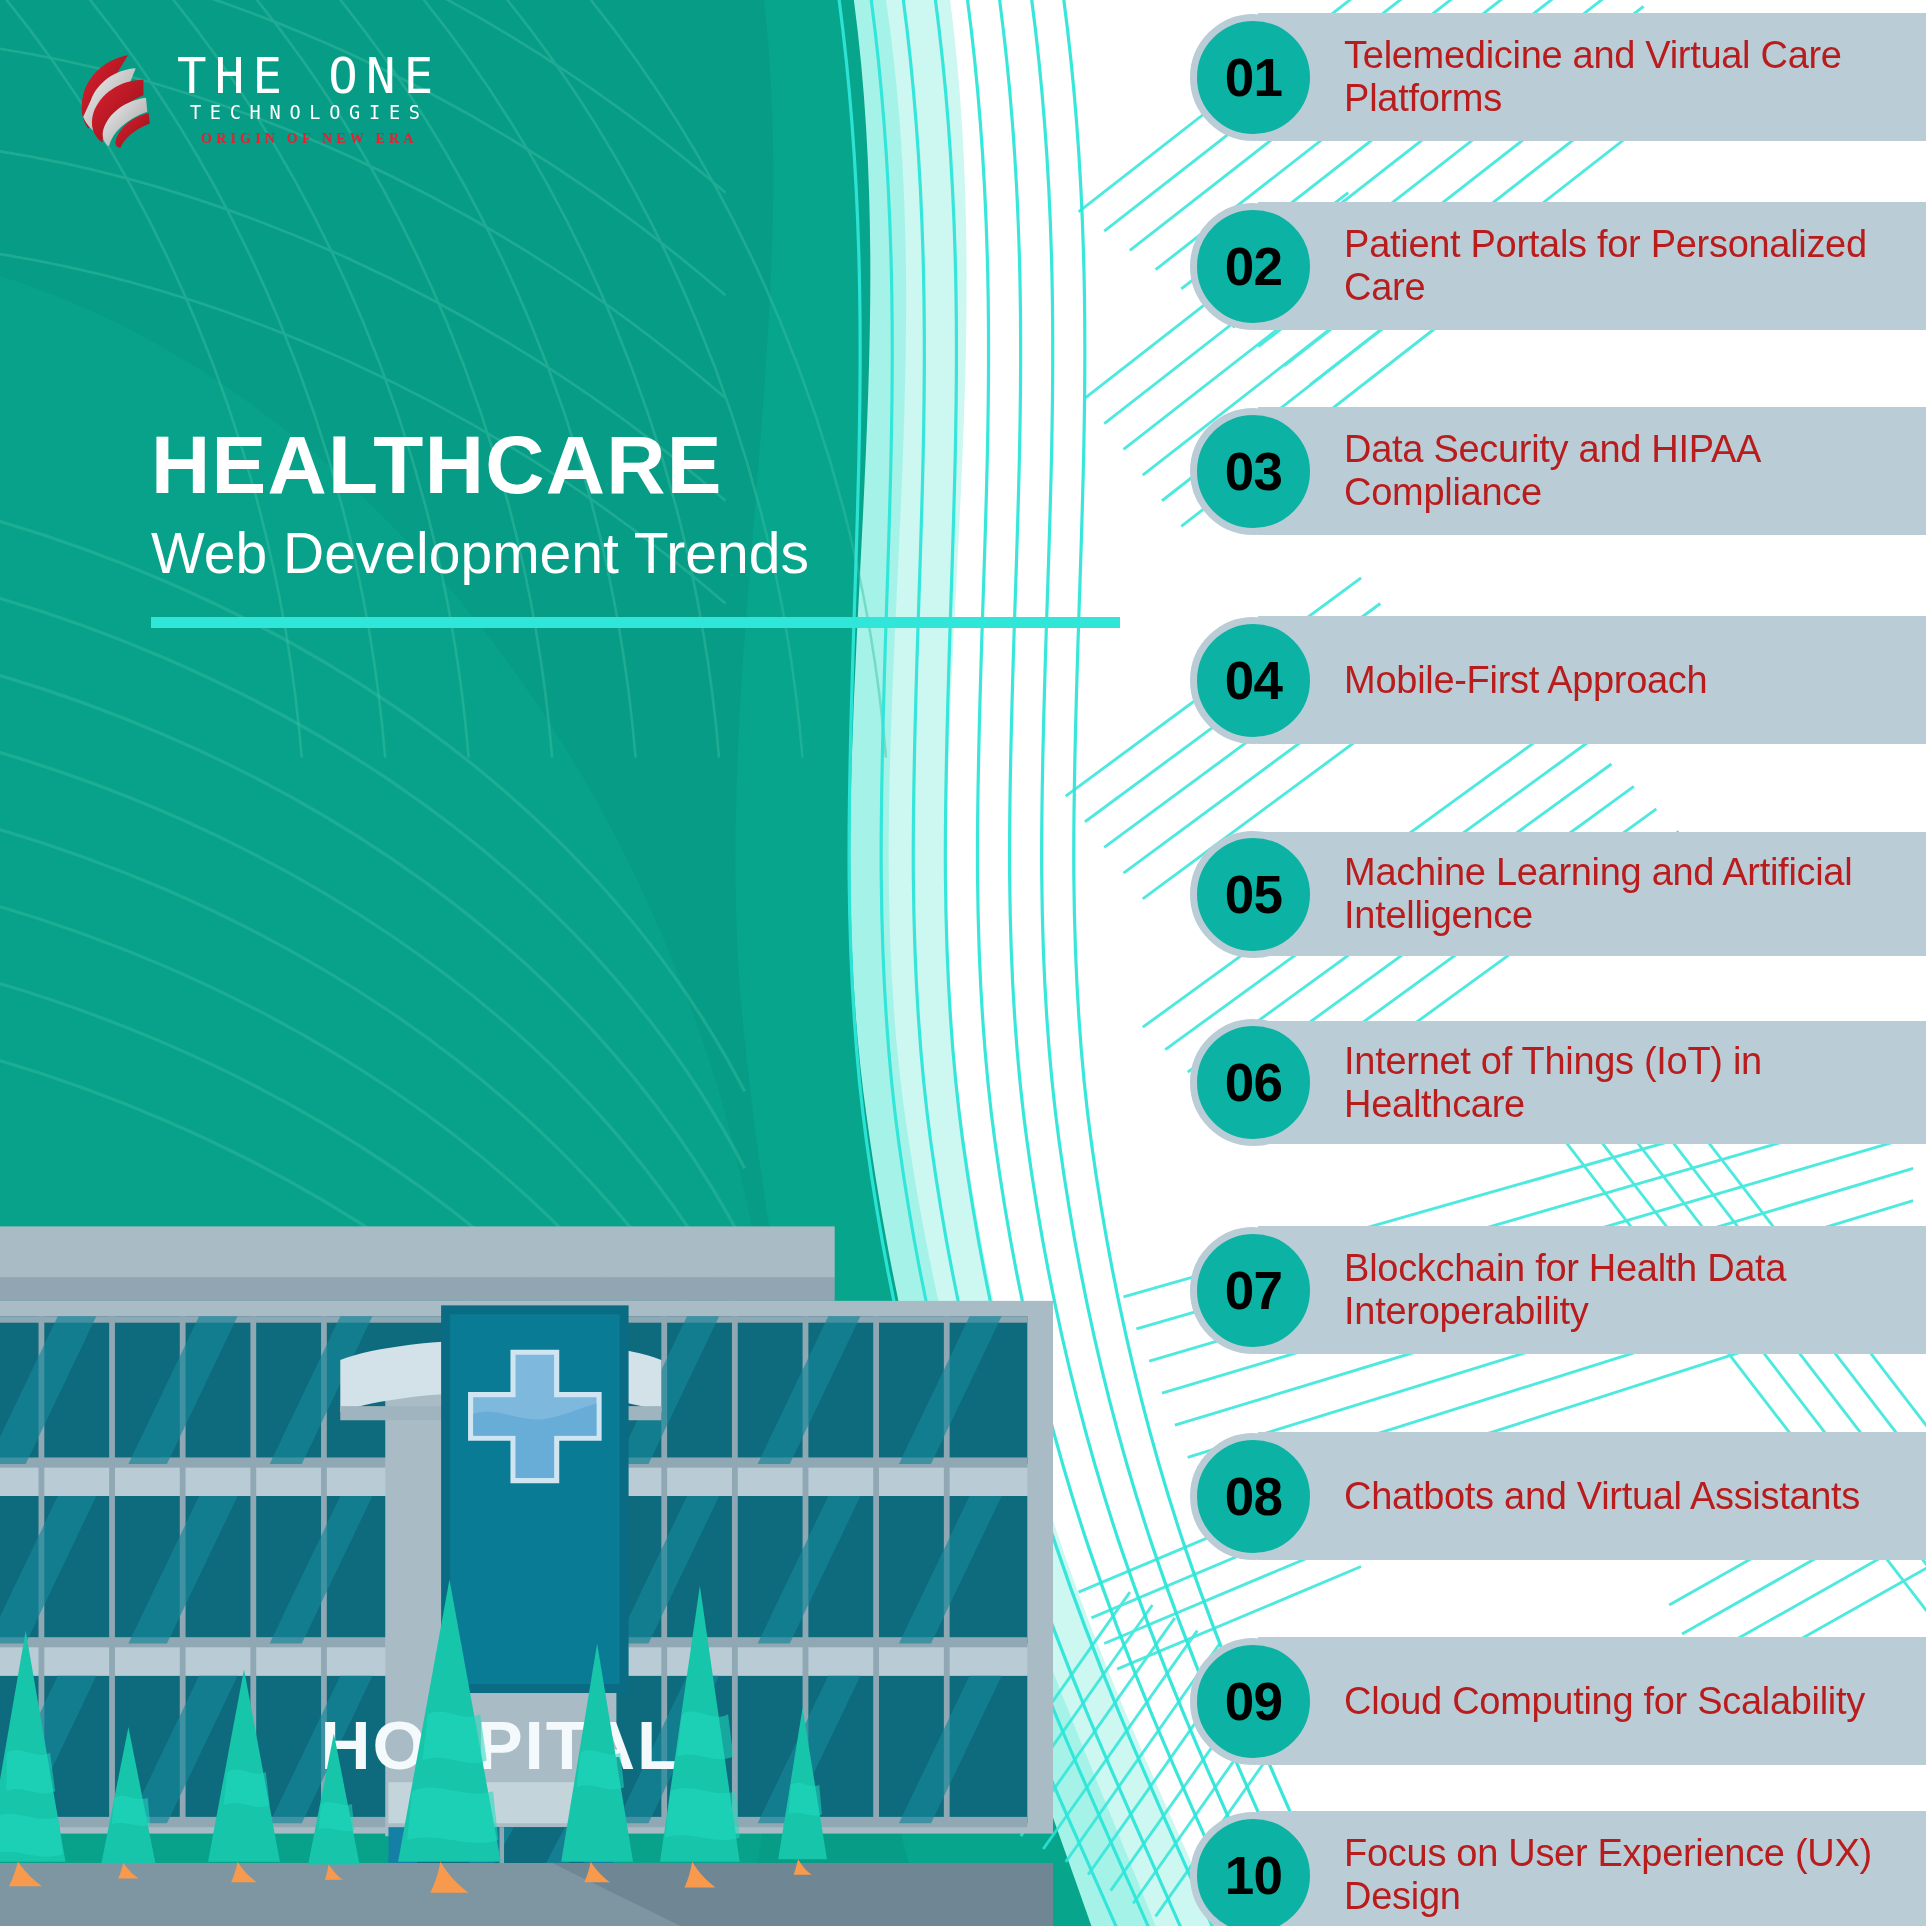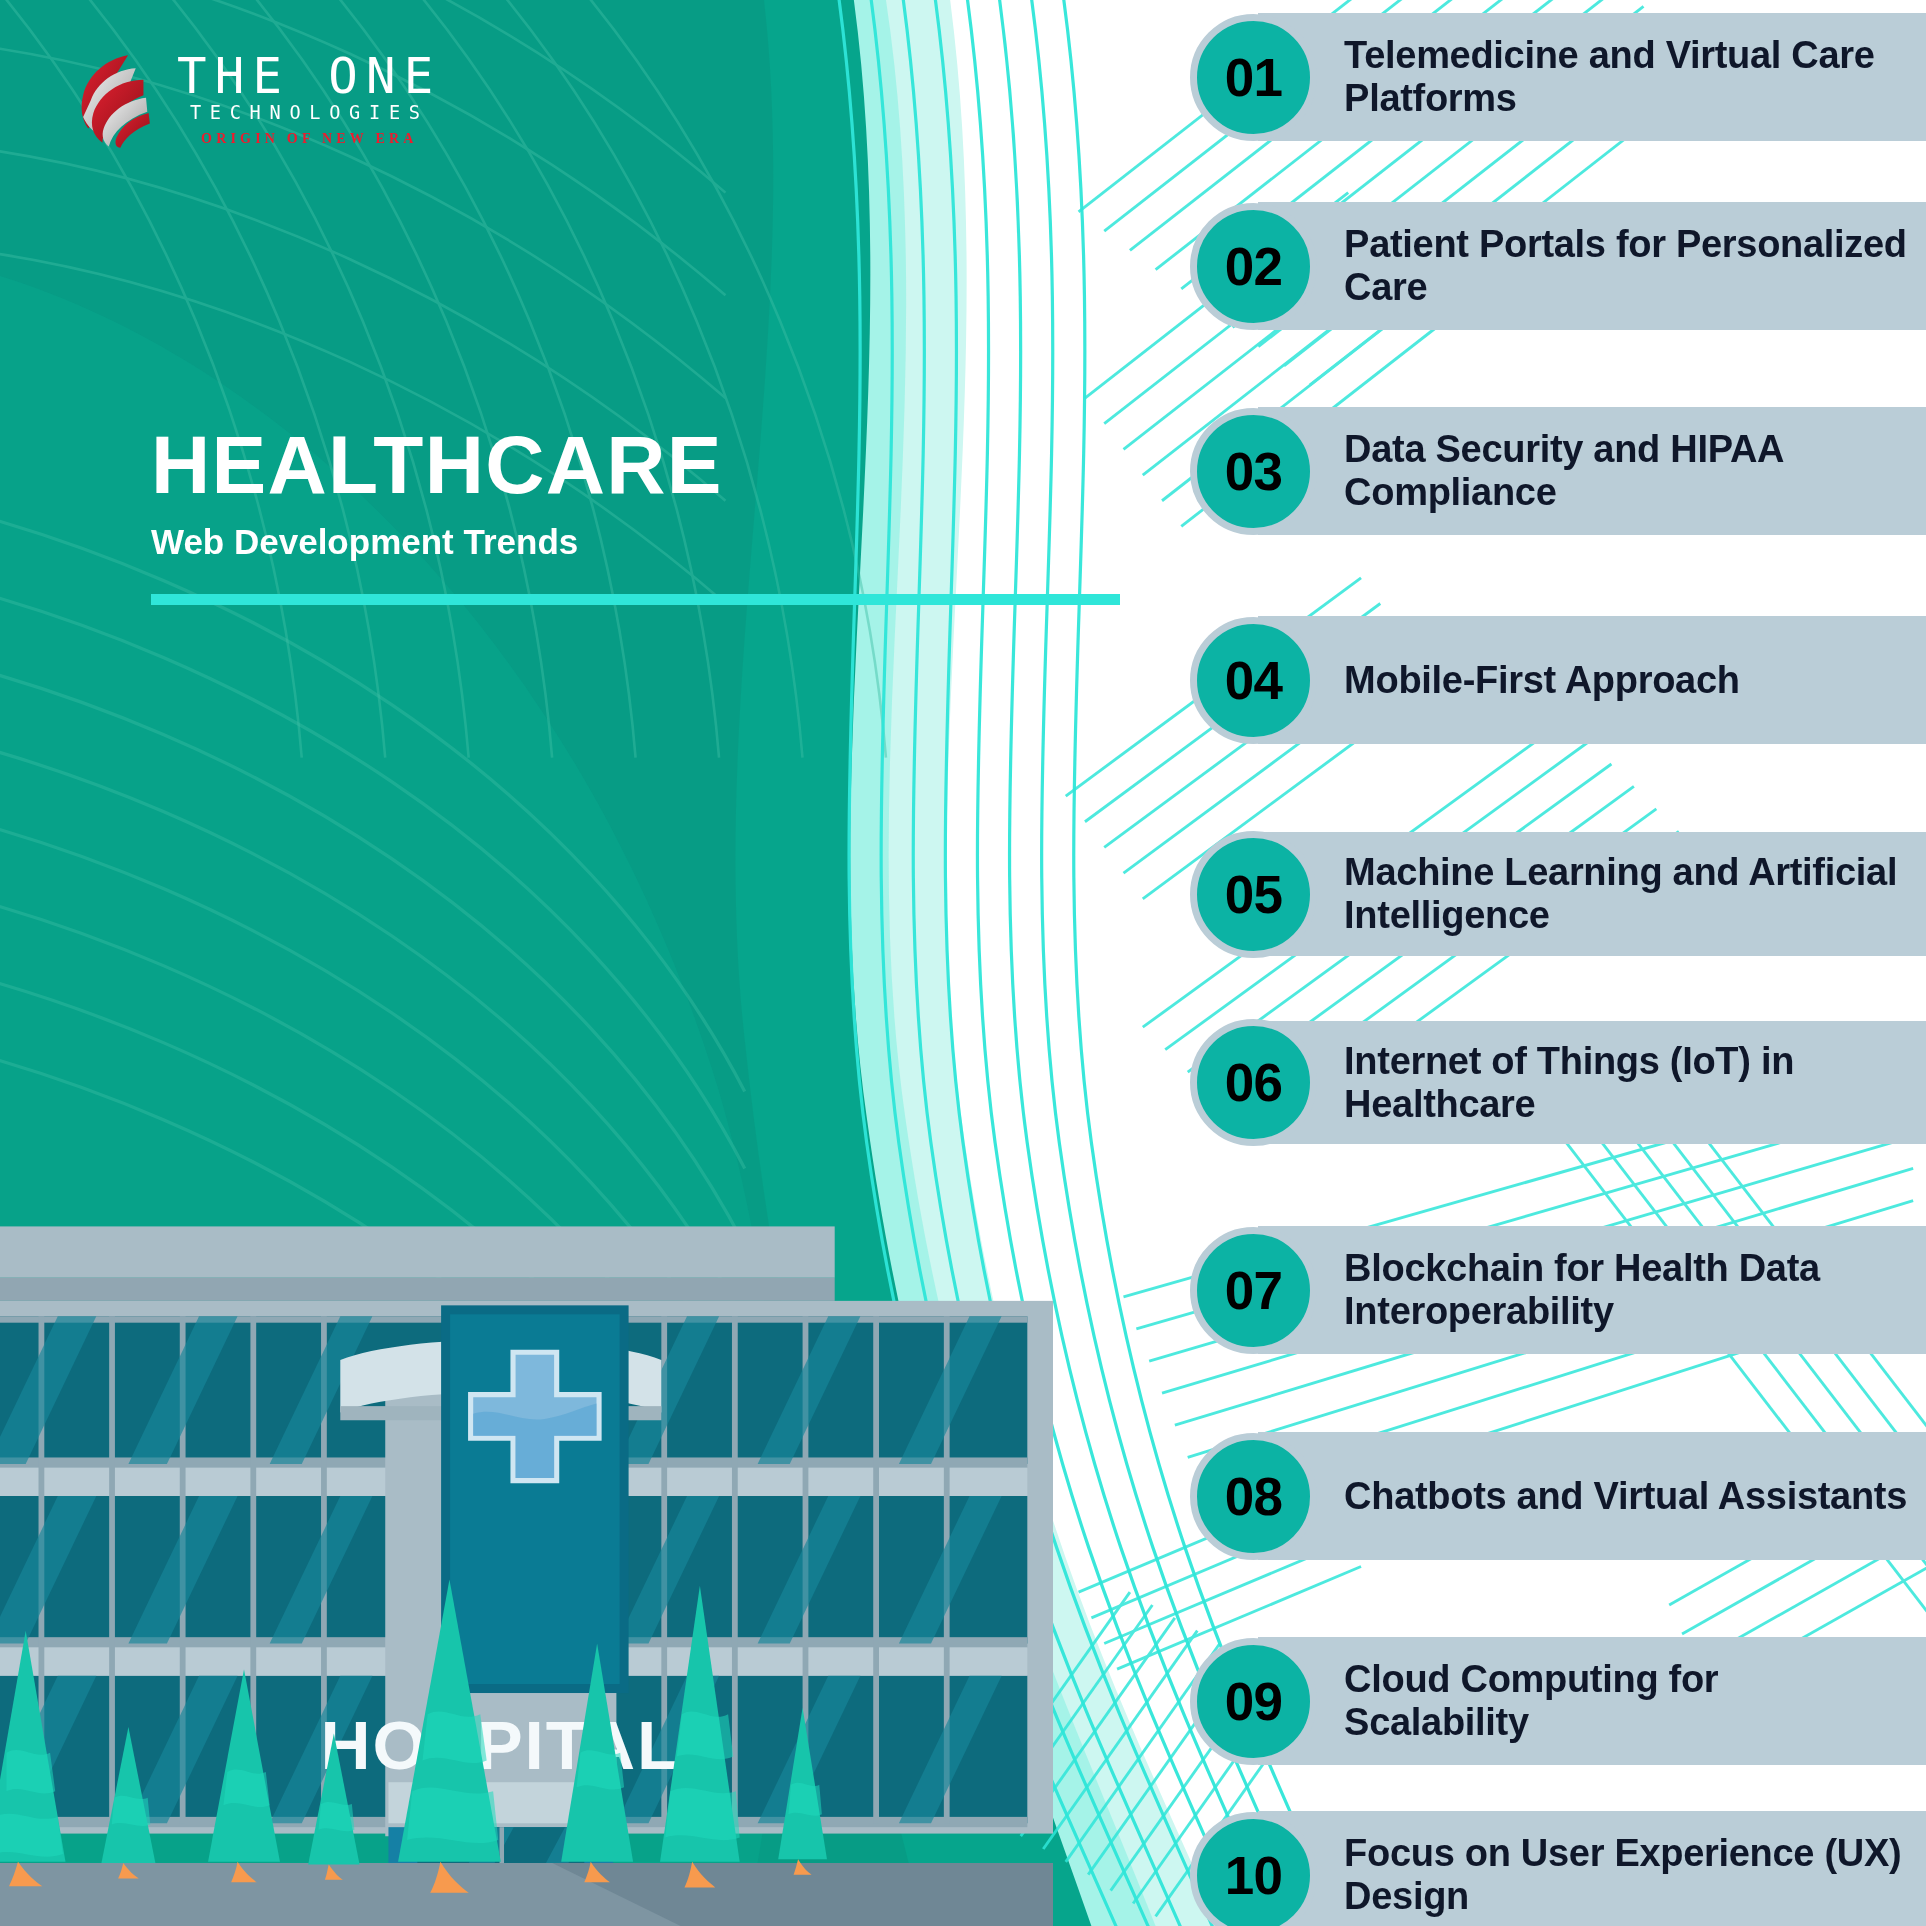--- a/index.html
+++ b/index.html
@@ -28,21 +28,21 @@
     font-size:14px;font-weight:700;letter-spacing:4.2px;color:#ed1c2e;margin-top:10.3px;
     font-family:Liberation Serif, serif;
   }
 
   
   .headline{position:absolute;left:151px;top:424px;width:963px;}
   .headline h1{
     margin:0;color:#ffffff;font-size:82px;font-weight:800;letter-spacing:1.3px;line-height:1.0;
   }
   .headline h2{
-    margin:18px 0 0 0;color:#ffffff;font-size:35px;font-weight:700;letter-spacing:0px;line-height:1.05;
+    margin:18px 0 0 0;color:#ffffff;font-size:57px;font-weight:400;letter-spacing:0px;line-height:1.05;
   }
   .headline .rule{
     margin-top:33px;width:969px;height:11.6px;background:#2fe6d9;
   }
 
   
   .scene{position:absolute;left:0;bottom:0;width:1053px;height:706px;}
 
   
   .list{position:absolute;left:1194px;top:0;width:732px;height:1926px;}
@@ -54,21 +54,21 @@
   .num-circle{
     position:relative;z-index:3;width:127px;height:127px;border-radius:50%;
     background:#0cb3a4;border:7px solid #bacdd7;
     display:flex;align-items:center;justify-content:center;flex:0 0 auto;
     margin-left:-3.9px;
   }
   .num-circle span{
     color:#000000;font-size:53px;font-weight:800;letter-spacing:-0.6px;line-height:1;
   }
   .row-label{
-    position:relative;z-index:2;color:#0f172a;font-size:38px;font-weight:700;
+    position:relative;z-index:2;color:#b91c1c;font-size:38px;font-weight:400;
     line-height:1.12;letter-spacing:-0.3px;margin-left:27px;width:565px;
   }
 </style>
 </head>
 <body>
 
 <div class="stage">
 
   <svg class="bg-svg" viewBox="0 0 3000 3000" preserveAspectRatio="none">
     <defs>

